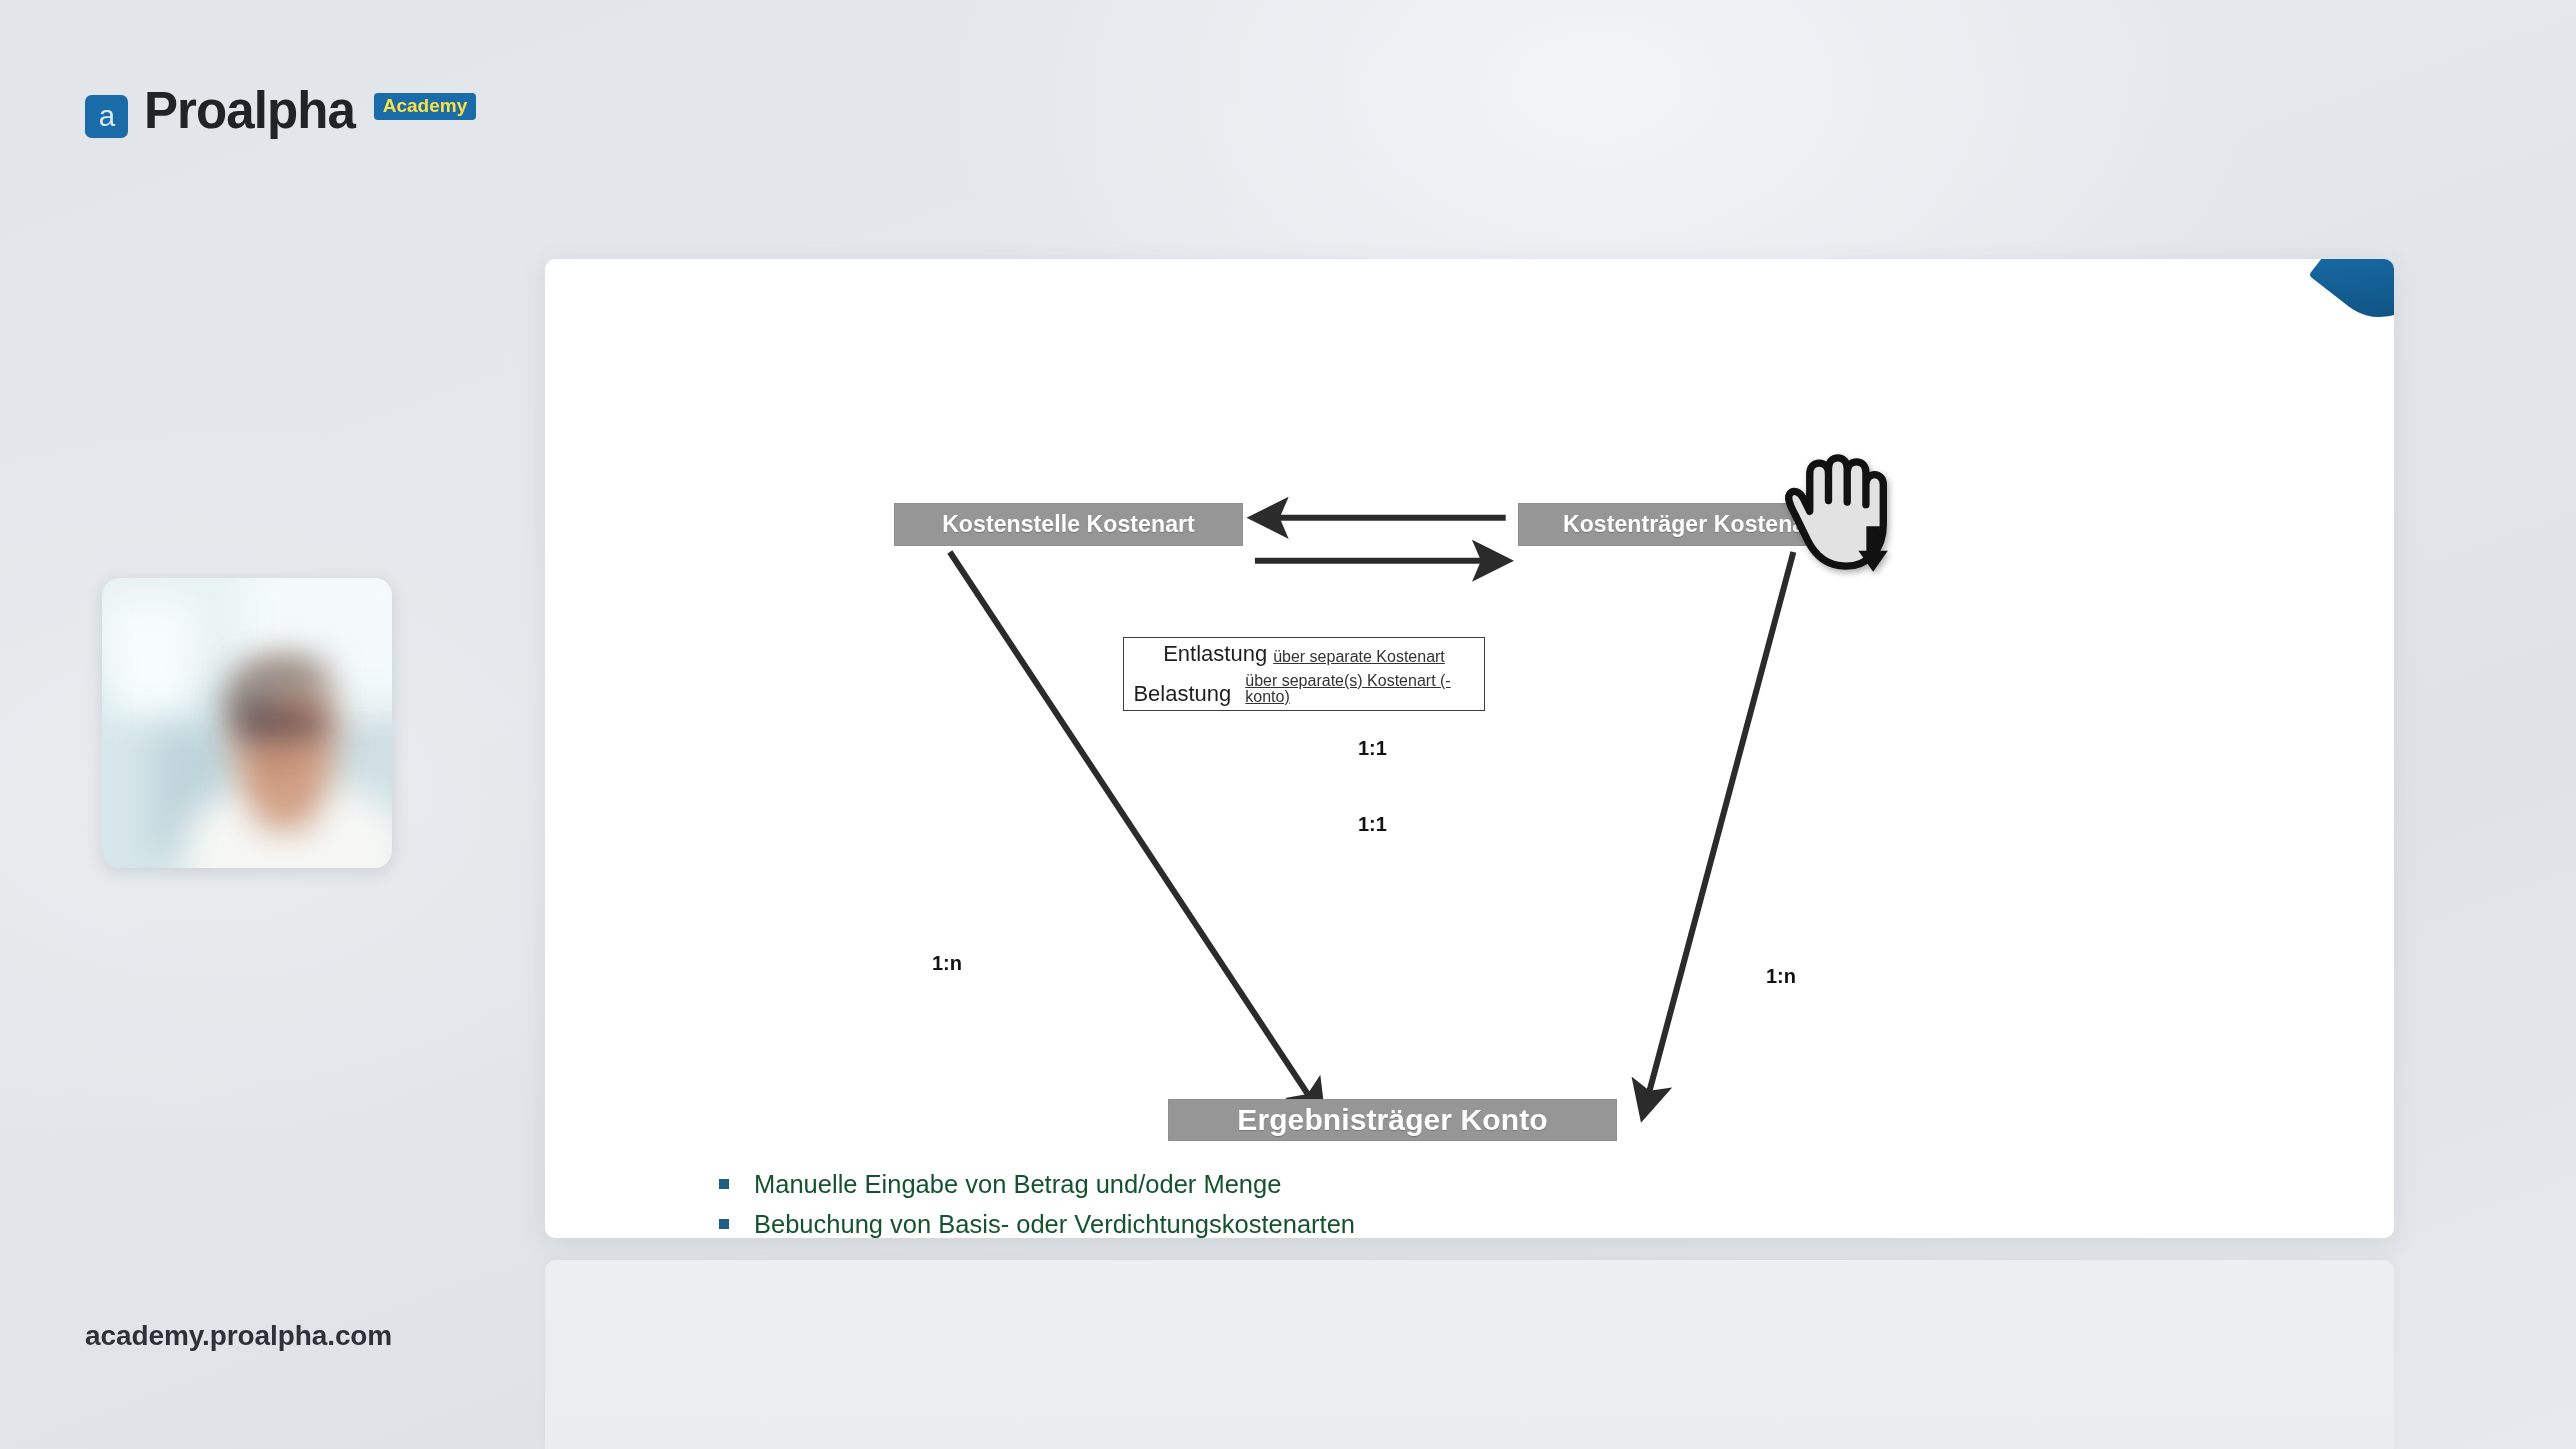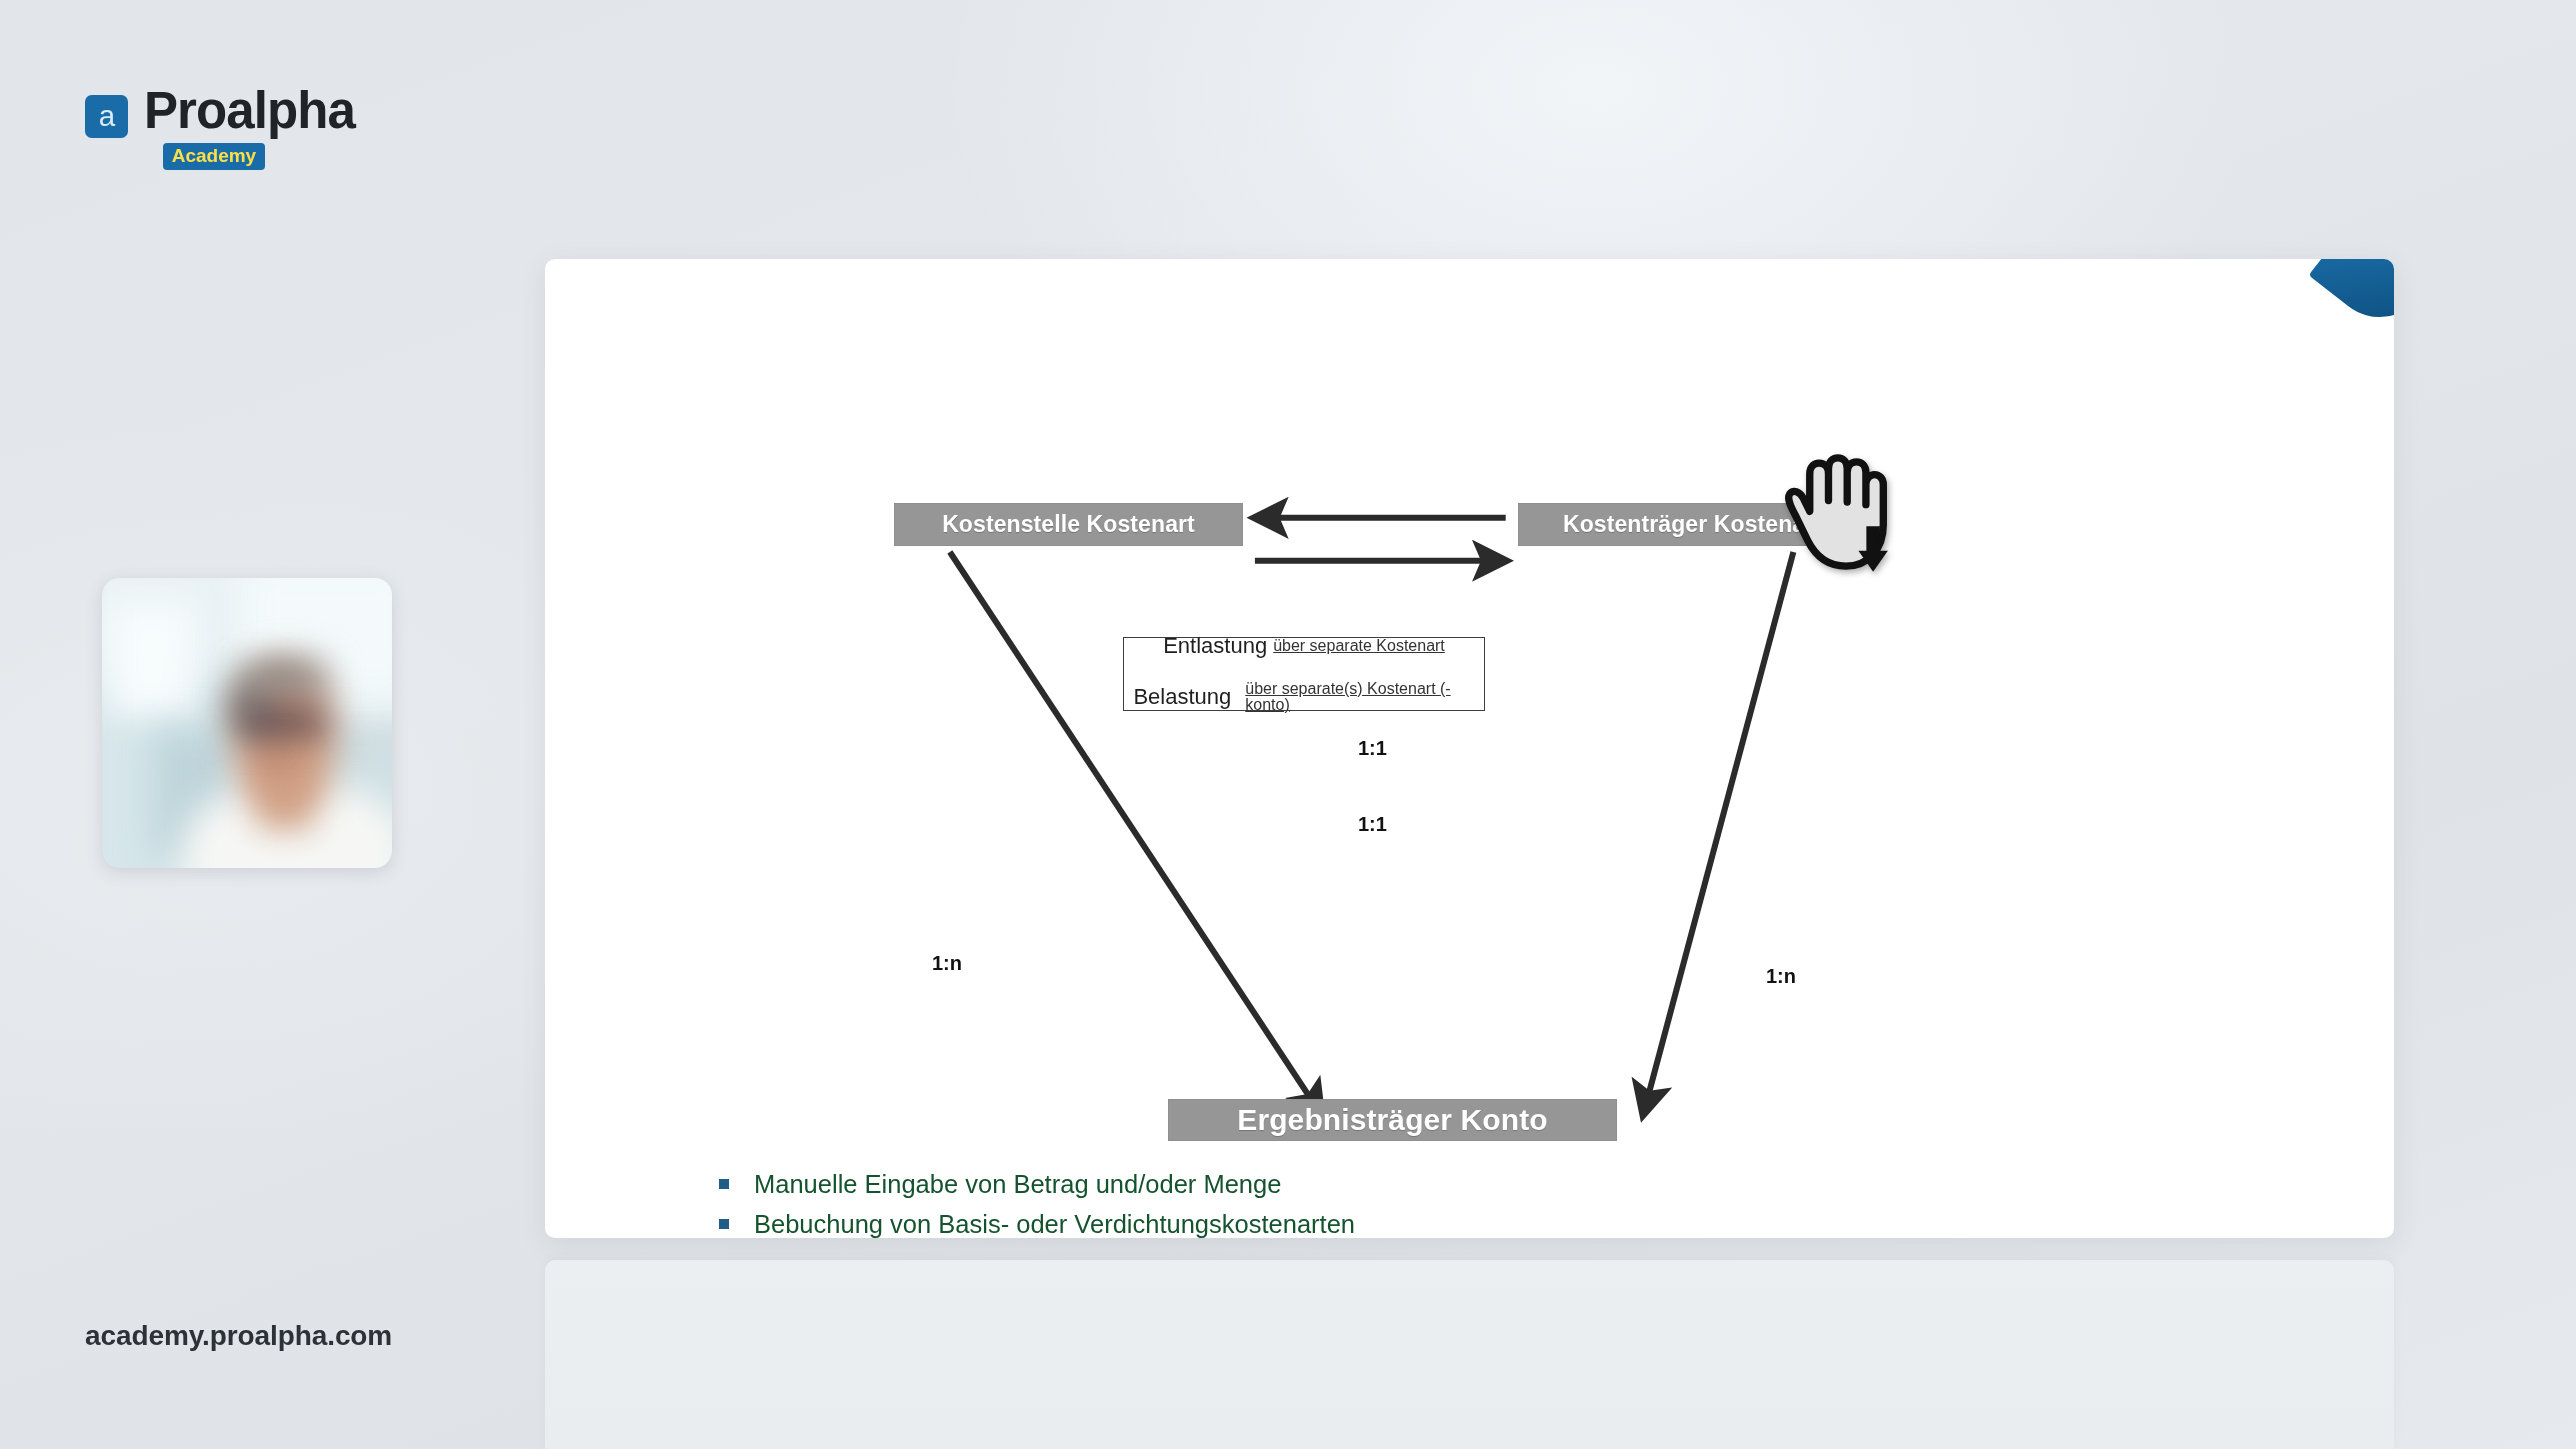--- a/index.html
+++ b/index.html
@@ -44,21 +44,21 @@
     color: #d9ecf8;
     font-size: 29.5px;
     line-height: 1;
     font-weight: 400;
     letter-spacing: -0.7px;
     transform: translateY(-1.3px);
   }
   .brand-textwrap {
     margin-left: 16px;
     display: flex;
-    flex-direction: column;
+    flex-direction: row;
   }
   .brand-name {
     font-size: 51px;
     font-weight: 700;
     color: #202427;
     line-height: 0.98;
     letter-spacing: -0.9px;
   }
   .brand-sub {
     align-self: flex-start;
@@ -193,23 +193,23 @@
     border: 1.3px solid #3d3d3d;
     background: #ffffff;
     box-sizing: border-box;
     display: flex;
     flex-direction: column;
     justify-content: center;
     padding: 0 9.4px;
   }
   .note-line {
     display: flex;
-    align-items: center;
+    align-items: flex-end;
     line-height: 1.0;
-    margin: 12px 0;
+    margin: 4px 0;
   }
   .note-line.l1 { justify-content: center; }
   .note-line.l2 { justify-content: flex-start; gap: 8px; }
   .note-strong {
     font-size: 22px;
     color: #1f1f1f;
     font-weight: 400;
   }
   .note-weak {
     font-size: 16px;

